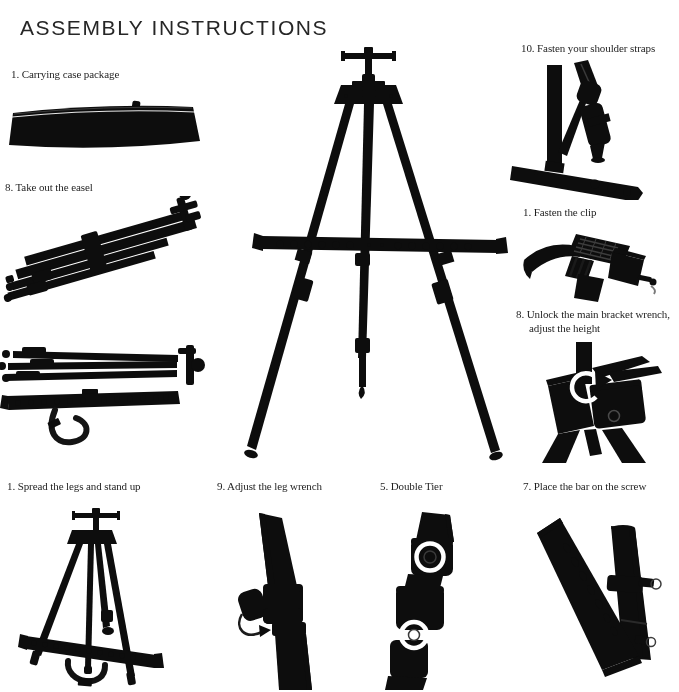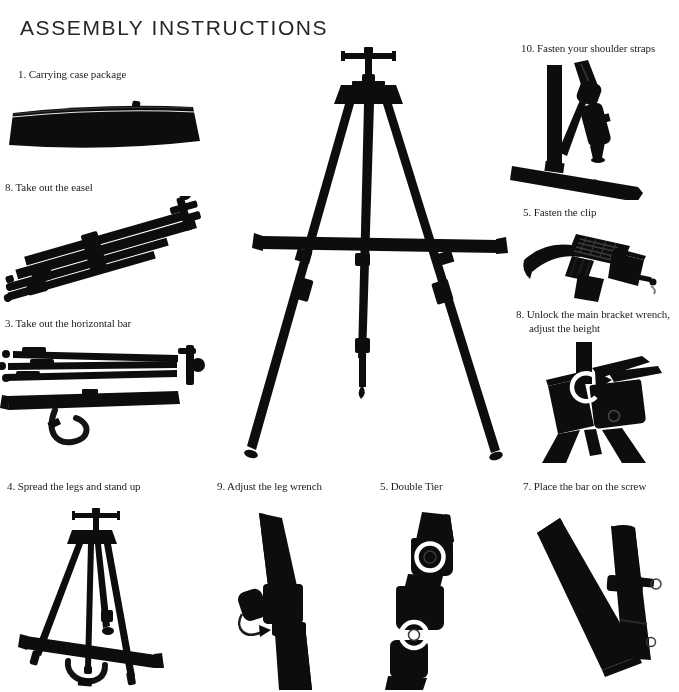--- a/index.html
+++ b/index.html
@@ -26,29 +26,28 @@
   .fig svg [fill]{}
   .fig svg [stroke]{fill:none;}
 </style>
 </head>
 <body>
 
 <div class="canvas">
 
   <h1 class="title">ASSEMBLY INSTRUCTIONS</h1>
 
-  <div class="label" style="left:18px;top:67px">1. Carrying case package</div>
+  <div class="label" style="left:11px;top:67px">1. Carrying case package</div>
   <div class="label" style="left:5px;top:180px">8. Take out the easel</div>
-  <div class="label" style="left:5px;top:316px">3. Take out the horizontal bar</div>
 
   <div class="label" style="left:521px;top:41px">10. Fasten your shoulder straps</div>
-  <div class="label" style="left:523px;top:205px">5. Fasten the clip</div>
+  <div class="label" style="left:523px;top:205px">1. Fasten the clip</div>
   <div class="label label--wrap" style="left:516px;top:307px">8. Unlock the main bracket wrench, adjust the height</div>
 
-  <div class="label" style="left:7px;top:479px">4. Spread the legs and stand up</div>
+  <div class="label" style="left:7px;top:479px">1. Spread the legs and stand up</div>
   <div class="label" style="left:217px;top:479px">9. Adjust the leg wrench</div>
   <div class="label" style="left:380px;top:479px">5. Double Tier</div>
   <div class="label" style="left:523px;top:479px">7. Place the bar on the screw</div>
 
   <div class="fig" style="left:4px;top:96px;width:200px;height:62px">
     <svg viewBox="0 0 200 62">
       <rect x="128" y="5" width="8" height="10" rx="2" fill="#0a0a0a" transform="rotate(8 132 10)"></rect>
       <path d="M9 17 Q100 7 189 11 L196 45 Q100 56 5 49 Z" fill="#0a0a0a"></path>
       <path d="M8 21 Q100 12 191 16" stroke="#ffffff" stroke-width="1.2" fill="none" opacity="0.9"></path>
       <path d="M10 18 Q100 9 188 12" stroke="#3a3a3a" stroke-width="1" fill="none"></path>

